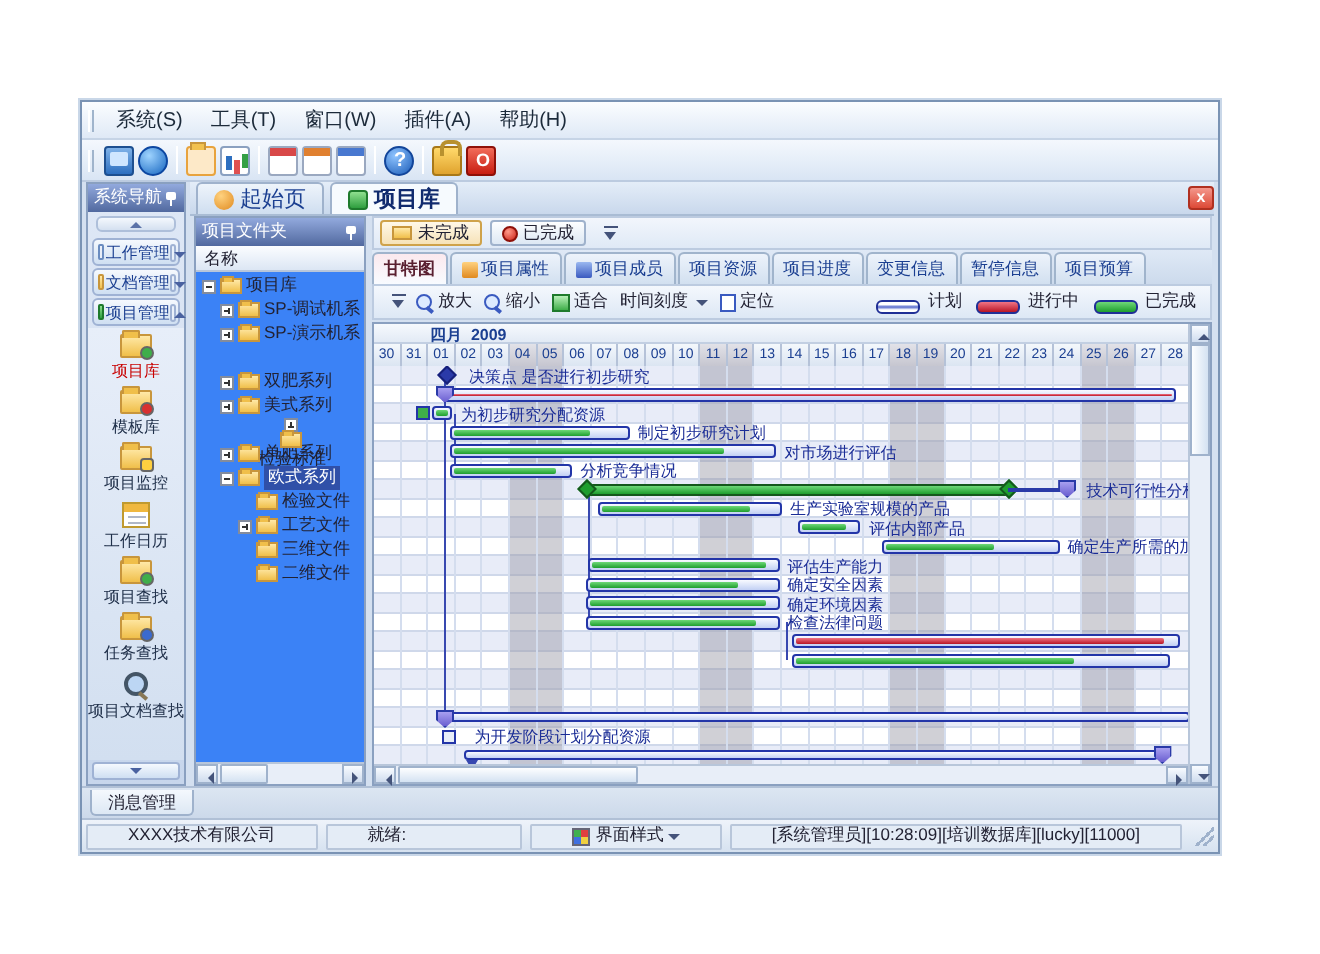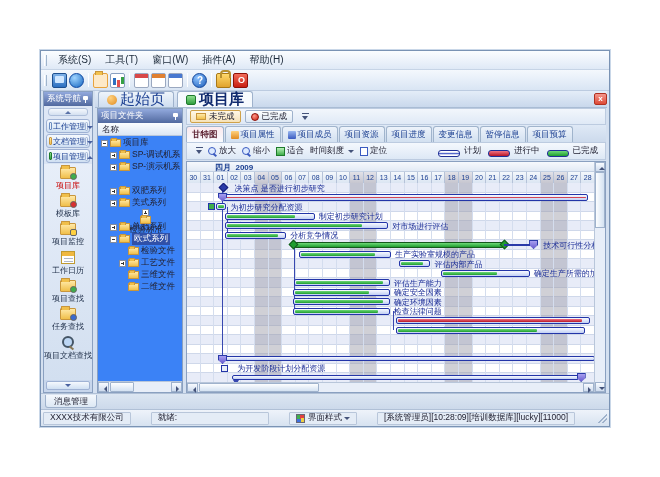--- a/index.html
+++ b/index.html
@@ -29,21 +29,21 @@
 .g-cal.c2:before{background:#e08030}.g-cal.c3:before{background:#4878d0}
 .g-help{background:radial-gradient(circle at 35% 30%,#8fc4ff,#1b5cb8);border-radius:50%;border:1px solid #12459a}
 .g-help:after{content:"?";position:absolute;left:4px;top:1px;color:#fff;font-size:10px;font-weight:bold}
 .g-lock{background:linear-gradient(#ffd96b,#e0a32e);border:1px solid #a87818;border-radius:2px}
 .g-lock:before{content:"";position:absolute;left:3px;top:-4px;width:7px;height:6px;border:2px solid #b8912f;border-bottom:none;border-radius:4px 4px 0 0}
 .g-power{background:linear-gradient(#f26c5a,#c81e12);border:1px solid #8e1008;border-radius:2px}
 .g-power:after{content:"O";position:absolute;left:4px;top:1px;color:#fff;font-size:9px;font-weight:bold}
 
 .doctabs{position:absolute;left:54px;top:40px;right:2px;height:17px;display:flex;align-items:flex-end;
  background:linear-gradient(#e4edf8,#c9d8ec);border-bottom:1px solid #a9bcd4}
-.dtab{display:flex;align-items:center;gap:3px;height:16px;padding:0 8px;margin-left:3px;font-size:15px;color:#1b3f91;
+.dtab{display:flex;align-items:center;gap:3px;height:16px;padding:0 8px;margin-left:3px;font-size:11px;color:#1b3f91;
  border:1px solid #9fb2cc;border-bottom:none;border-radius:3px 3px 0 0;background:linear-gradient(#eef4fb,#cfdef0)}
 .dtab.active{background:#f6fafe;font-weight:bold;color:#102a6e}
 .dt-ico{width:10px;height:10px;border-radius:2px}
 .dt-globe{background:radial-gradient(circle at 35% 30%,#ffd27f,#e08a20);border-radius:50%}
 .dt-cube{background:linear-gradient(#8fe08f,#2f9e3f);border:1px solid #1e7a2c}
 .close-btn{margin-left:auto;margin-bottom:2px;width:13px;height:12px;background:linear-gradient(#f4978c,#dd4936);
  border:1px solid #b03020;border-radius:2px;color:#fff;font-size:8px;line-height:10px;text-align:center;font-weight:bold}
 
 .sidebar{position:absolute;left:2px;top:40px;width:50px;bottom:33px;background:linear-gradient(#dfe8f6,#c7d6ec);
  border:1px solid #8fa0c0;border:1px solid #8aa0c0;display:flex;flex-direction:column}
@@ -165,21 +165,21 @@
 .conn{position:absolute;width:1px;background:#3848b0}
 .sq-ico{position:absolute;width:7px;height:7px;background:#e8eef8;border:1px solid #2335a8}
 .sq-ico.g{background:#3fae4a}
 .dn-arrow{position:absolute;width:0;height:0;border-left:3px solid transparent;border-right:3px solid transparent;border-top:5px solid #3848b0}
 
 .msgband{position:absolute;left:0;right:0;bottom:17px;height:16px;background:linear-gradient(#dce6f2,#ccd9ea);border-top:1px solid #b0c0d6;display:flex}
 .msgtab{margin-left:4px;height:13px;margin-top:1px;padding:1px 8px;font-size:8.5px;color:#223;background:linear-gradient(#f4f8fd,#dde8f4);
  border:1px solid #9fb2cc;border-top:none;border-radius:0 0 3px 3px}
 .statusbar{position:absolute;left:0;right:0;bottom:0;height:17px;background:linear-gradient(#eef3fa,#d6e2f0);
  border-top:1px solid #b0c0d6;display:flex;align-items:center;font-size:8.5px;color:#223;padding:0 2px}
-.scell{border:1px solid #b8c6da;border-radius:1px;height:13px;display:flex;align-items:center;padding:0 6px;margin-right:20px;white-space:nowrap;background:#e4ecf6}
+.scell{border:1px solid #b8c6da;border-radius:1px;height:13px;display:flex;align-items:center;padding:0 20px;margin-right:4px;white-space:nowrap;background:#e4ecf6}
 .scell.grow{flex:1}
 .style-ico{width:9px;height:9px;margin-right:3px;background:conic-gradient(#e04040 0 25%,#f0d040 0 50%,#4070e0 0 75%,#40b050 0);border:1px solid #667}
 .resize-grip{width:10px;height:10px;margin-left:2px;background:
  linear-gradient(135deg,transparent 50%,#9fb2cc 50%,#9fb2cc 60%,transparent 60%,transparent 70%,#9fb2cc 70%,#9fb2cc 80%,transparent 80%)}
 </style>
 </head>
 <body>
 
 <div class="window">
 

